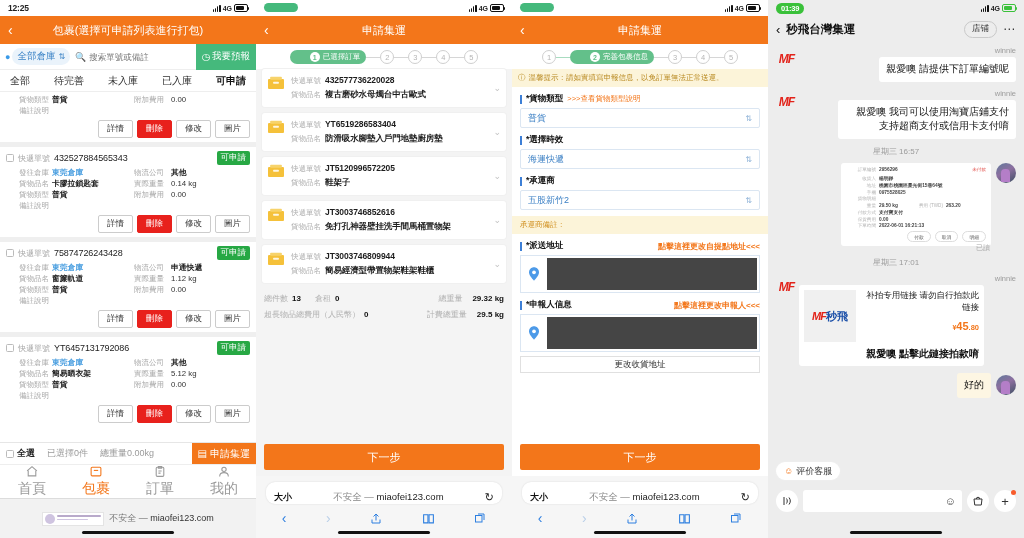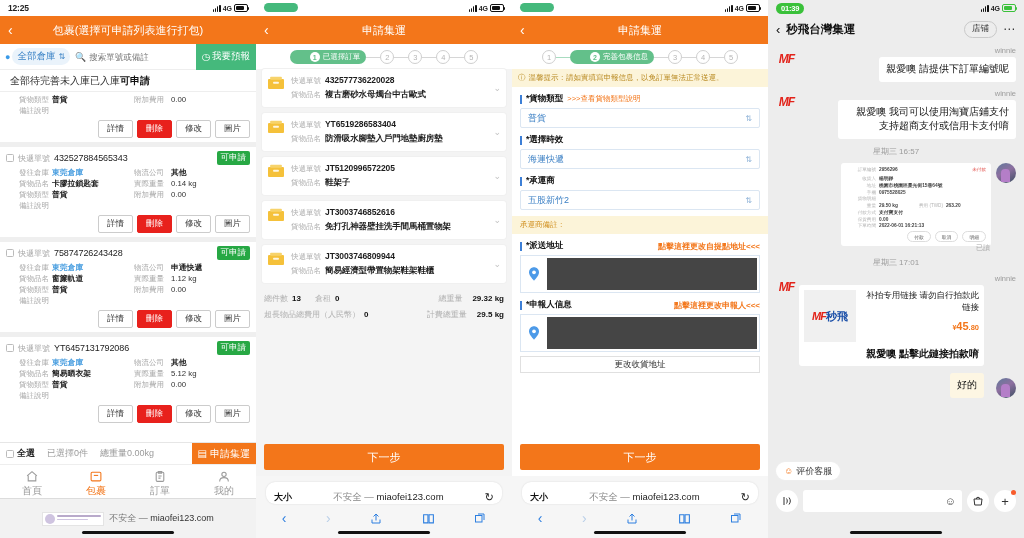--- a/index.html
+++ b/index.html
@@ -61,21 +61,21 @@
   .srch input {
     border: 0; outline: 0; font-size: 8.5px; color: #bbb; width: 100%;
     font-family: inherit; background: transparent;
   }
   .forecast-btn {
     background: #45b97c; color: #fff; font-size: 9.5px;
     height: 26px; display: flex; align-items: center; gap: 2px;
     padding: 0 6px; white-space: nowrap;
   }
   .p1-tabs {
-    display: flex; align-items: center;
+    display: flex; justify-content: space-between; align-items: center;
     padding: 4px 10px 3px; font-size: 10px; color: #333;
     background: #fff; border-bottom: 1px solid #eee;
   }
   .p1-tabs .tab.active { color: #111; font-weight: bold; }
   .p1-list { background: #efefef; }
   .pkg-card { background: #fff; margin-bottom: 5px; padding: 4px 6px 3px; }
   .pkg-top { display: flex; align-items: center; gap: 4px; }
   .cbox { width: 8px; height: 8px; border: 1px solid #bbb; border-radius: 1.5px; flex: none; }
   .lbl-g { color: #a8a8a8; font-size: 8px; }
   .sn { font-size: 9px; color: #222; flex: 1; letter-spacing: -0.1px; }
@@ -105,21 +105,21 @@
   .p1-selbar .selall { display: flex; align-items: center; gap: 3px; font-weight: bold; color: #222; }
   .p1-selbar .stat { color: #9b9b9b; margin-left: 12px; font-size: 9px; }
   .apply-btn {
     margin-left: auto; background: #f3761a; color: #fff; height: 22px;
     display: flex; align-items: center; gap: 3px; padding: 0 6px; font-size: 10px;
   }
   .tabbar {
     position: absolute; left: 0; right: 0; bottom: 40px; height: 34px;
     background: #fff; border-top: 1px solid #eee; display: flex;
   }
-  .tabitem { flex: 1; display: flex; flex-direction: column; align-items: center; justify-content: flex-end; gap: 1px; color: #9b9b9b; font-size: 10px; }
+  .tabitem { flex: 1; display: flex; flex-direction: column; align-items: center; justify-content: space-between; gap: 1px; color: #9b9b9b; font-size: 14px; }
   .tabitem.active { color: #f3761a; }
   .tabitem svg { display: block; }
   .p1-safari {
     position: absolute; left: 0; right: 0; bottom: 0; height: 40px;
     background: #f2f2f2; display: flex; align-items: center; justify-content: center;
     gap: 5px; border-top: 1px solid #dcdcdc;
   }
   .p1-logo { width: 62px; height: 14px; background: #fff; border:1px solid #e4e4e4; display:flex; align-items:center; gap:2px; padding:1px 2px; }
   .p1-logo .cir { width: 10px; height: 10px; border-radius: 50%; background:#cfc4e0; flex:none;}
   .p1-logo .ln { flex:1; }
@@ -271,21 +271,21 @@
     display: flex; align-items: center; justify-content: center;
   }
   .prod-img .mfb { font-size: 11px; font-weight: bold; font-style: italic; color: #e2231a; letter-spacing: -1px; }
   .prod-img .mfc { font-size: 11px; font-weight: bold; color: #1b4fa8; }
   .prod-txt { flex: 1; min-width: 0; }
   .prod-title { font-size: 8.5px; color: #222; line-height: 1.4; }
   .prod-price { color: #f3761a; font-size: 11px; font-weight: bold; margin-top: 6px; }
   .prod-price .cur { font-size: 7px; }
   .prod-price .dec { font-size: 7.5px; }
   .prod-note { font-size: 10px; color: #111; font-weight: bold; margin-top: 5px; }
-  .mine { display: flex; justify-content: flex-end; align-items: flex-end; gap: 12px; margin-bottom: 16px; }
+  .mine { display: flex; justify-content: flex-end; align-items: center; gap: 5px; margin-bottom: 16px; }
   .bubble.me { background: #fdf6e3; }
   .p4-bottom { position: absolute; left: 0; right: 0; bottom: 0; }
   .eval-chip {
     display: inline-flex; align-items: center; gap: 3px; margin: 0 0 5px 8px;
     background: #fff; border-radius: 9px; padding: 2.5px 8px; font-size: 9px; color: #333;
     box-shadow: 0 0 0 1px #eee;
   }
   .eval-chip .sm { color: #f3761a; }
   .inputbar { background: #ededed; display: flex; align-items: center; gap: 5px; padding: 5px 8px 4px; }
   .circ-btn {

